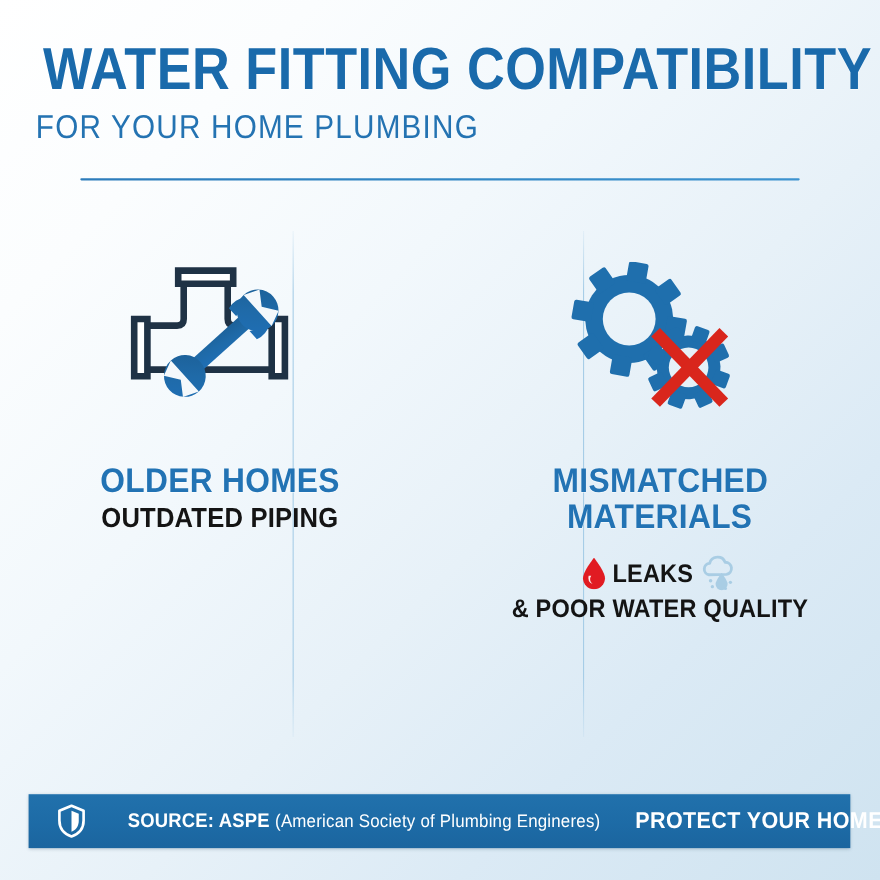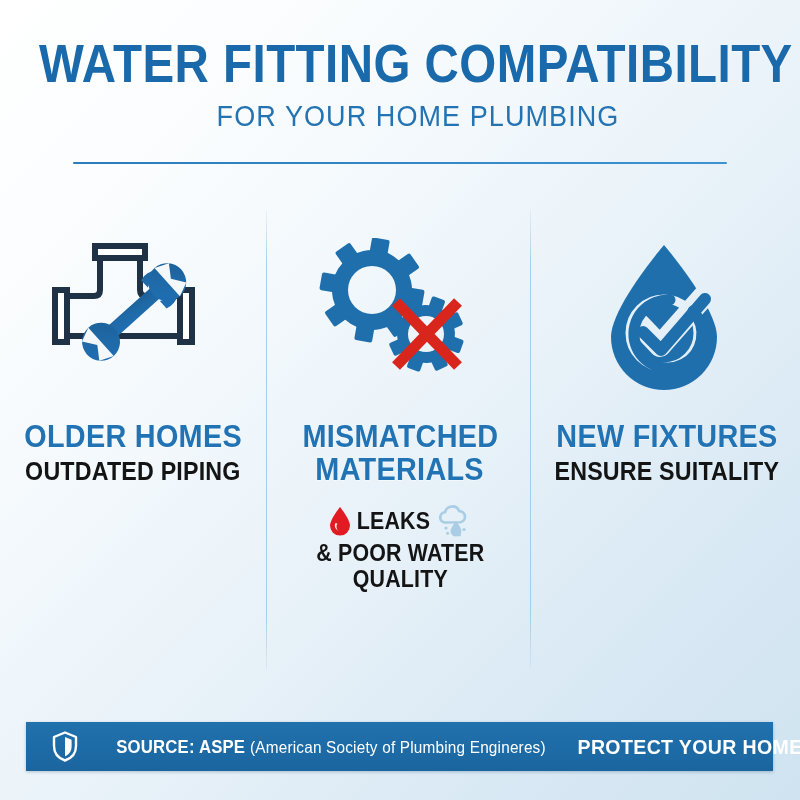--- a/index.html
+++ b/index.html
@@ -29,21 +29,21 @@
         #cfe3f0 100%);
     overflow: hidden;
   }
 
   
   .header {
     position: absolute;
     left: 0;
     top: 34px;
     width: 652px;
-    text-align: right;
+    text-align: left;
   }
   .title {
     font-family: "Liberation Sans Narrow", "Liberation Sans", sans-serif;
     font-weight: 700;
     font-size: 54px;
     line-height: 58px;
     letter-spacing: 0.5px;
     color: #1a6aab;
     transform: scaleX(0.88);
     transform-origin: center center;
@@ -341,44 +341,20 @@
             <circle cx="12" cy="23" r="1.6"></circle>
             <circle cx="13.6" cy="28.3" r="1.5"></circle>
             <circle cx="30" cy="24.4" r="1.5"></circle>
             <circle cx="25.5" cy="30" r="1.4"></circle>
           </g>
         </svg>
       </div>
       <div class="leak-line2">&amp; POOR WATER QUALITY</div>
     </div>
 
-    <div class="col">
-      <div class="icon-wrap">
-        <svg width="150" height="160" viewBox="0 0 150 160">
-          <defs>
-            <mask id="dropMask">
-              <rect x="0" y="0" width="150" height="160" fill="#fff"></rect>
-
-              <path d="M48,92 L68,113 L112,63" fill="none" stroke="#000" stroke-width="22" stroke-linecap="round" stroke-linejoin="round"></path>
-              <circle cx="72" cy="100" r="34" fill="none" stroke="#000" stroke-width="9"></circle>
-            </mask>
-          </defs>
-
-          <g mask="url(#dropMask)">
-            <path d="M72,12 C72,12 125,74 125,104 A53,53 0 0 1 19,104 C19,74 72,12 72,12 Z" fill="#1f6fad"></path>
-          </g>
-
-          <path d="M101,78 A34,34 0 1 1 78,67" fill="none" stroke="#1f6fad" stroke-width="11" stroke-linecap="round"></path>
-
-          <path d="M51,99 L69,117 L113,66" fill="none" stroke="#1f6fad" stroke-width="12" stroke-linecap="round" stroke-linejoin="round"></path>
-        </svg>
-      </div>
-      <div class="col-heading">NEW FIXTURES</div>
-      <div class="col-sub">ENSURE SUITALITY</div>
-    </div>
 
   </div>
 
   <div class="footer">
     <div class="footer-left">
       <svg width="26" height="31" viewBox="0 0 26 31">
         <path d="M13,1.5 L24,6 L24,15 C24,23 18.6,27.6 13,29.5 C7.4,27.6 2,23 2,15 L2,6 Z" fill="none" stroke="#ffffff" stroke-width="2.4" stroke-linejoin="round"></path>
         <path d="M13,6 L19.6,8.7 L19.6,15.2 C19.6,20.6 16.5,23.8 13,25.2 Z" fill="#ffffff"></path>
       </svg>
       <div class="footer-source">

